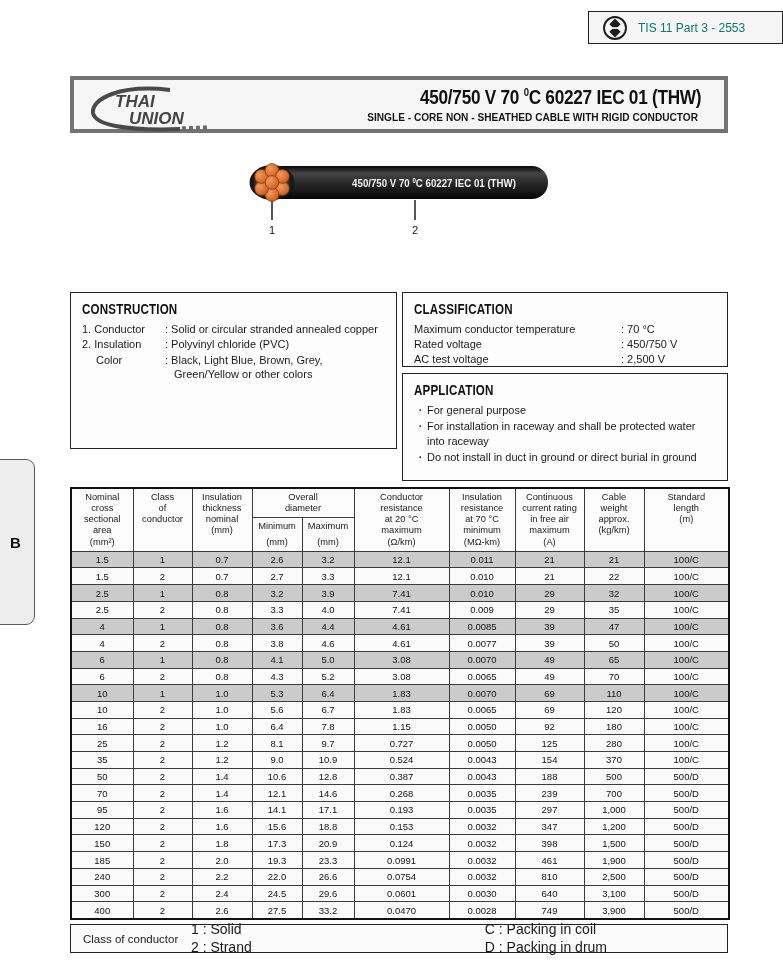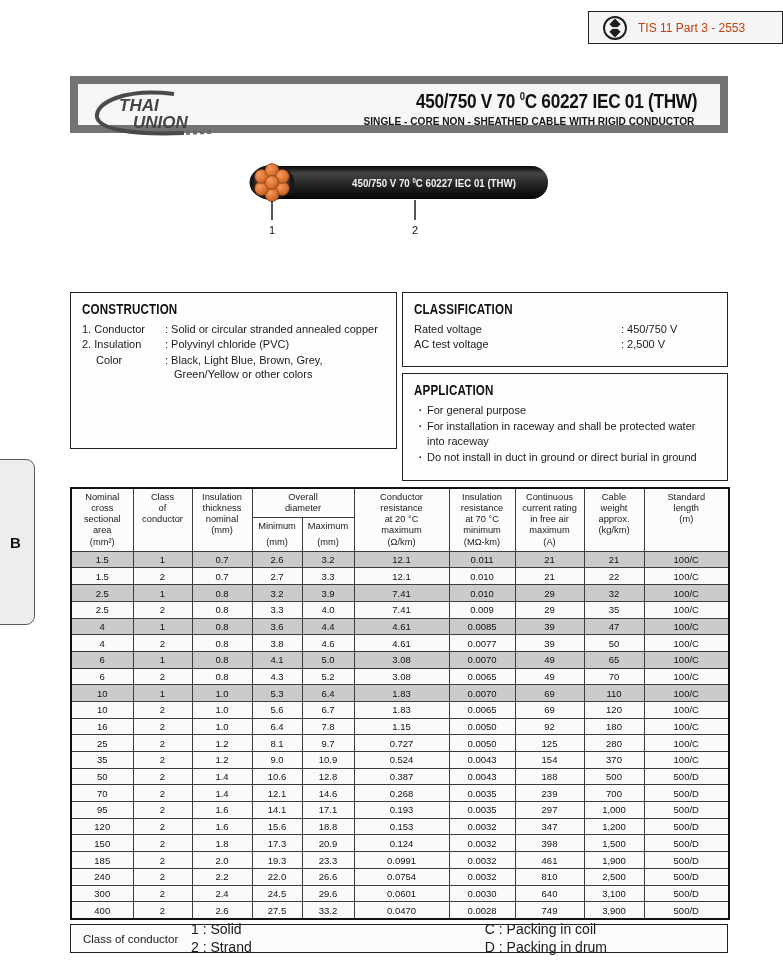--- a/index.html
+++ b/index.html
@@ -3,25 +3,25 @@
 <meta charset="utf-8">
 <style>
   html,body{margin:0;padding:0;background:#ffffff;}
   #page{position:relative;width:783px;height:972px;background:#ffffff;overflow:hidden;
         font-family:"Liberation Sans",sans-serif;color:#1a1a1a;}
 
   
   .badge{position:absolute;left:588px;top:11px;width:195px;height:33px;box-sizing:border-box;
          border:1.5px solid #222;background:#f5f5f5;display:flex;align-items:center;gap:10px;
          padding-left:13px;}
-  .badge .txt{font-size:12px;color:#c2410c;}
+  .badge .txt{font-size:12px;color:#0f766e;}
 
   
   .hdr{position:absolute;left:70px;top:76px;width:658px;height:57px;box-sizing:border-box;
-       border:8px solid #737373;background:#f6f6f6;}
+       border:4px solid #737373;background:#f6f6f6;}
   .hdr .logo{position:absolute;left:8px;top:3px;}
   .hdr .titles{position:absolute;left:0;right:0;top:6px;text-align:right;}
   .t-main{font-size:20px;font-weight:bold;letter-spacing:-0.3px;display:inline-block;
           transform:scaleX(0.86);transform-origin:center;white-space:nowrap;color:#111;}
   .t-main sup{font-size:55%;vertical-align:super;}
   .t-sub{font-size:11px;font-weight:bold;display:block;transform:scaleX(0.92);
          transform-origin:center;white-space:nowrap;color:#161616;margin-top:2px;}
 
   
   .cable-fig{position:absolute;left:238px;top:160px;width:322px;height:82px;}
@@ -148,20 +148,24 @@
     <div class="kv kv-ind">
       <span class="lbl">Color</span>
       <span class="val">: Black, Light Blue, Brown, Grey,
 Green/Yellow or other colors</span>
     </div>
   </div>
 
   <div class="box box-classification">
     <span class="sec-title">CLASSIFICATION</span>
     <div class="kvc">
+      <span>Maximum conductor temperature</span>
+      <span>: 70 °C</span>
+    </div>
+    <div class="kvc">
       <span>Rated voltage</span>
       <span>: 450/750 V</span>
     </div>
     <div class="kvc">
       <span>AC test voltage</span>
       <span>: 2,500 V</span>
     </div>
   </div>
 
   <div class="box box-application">

